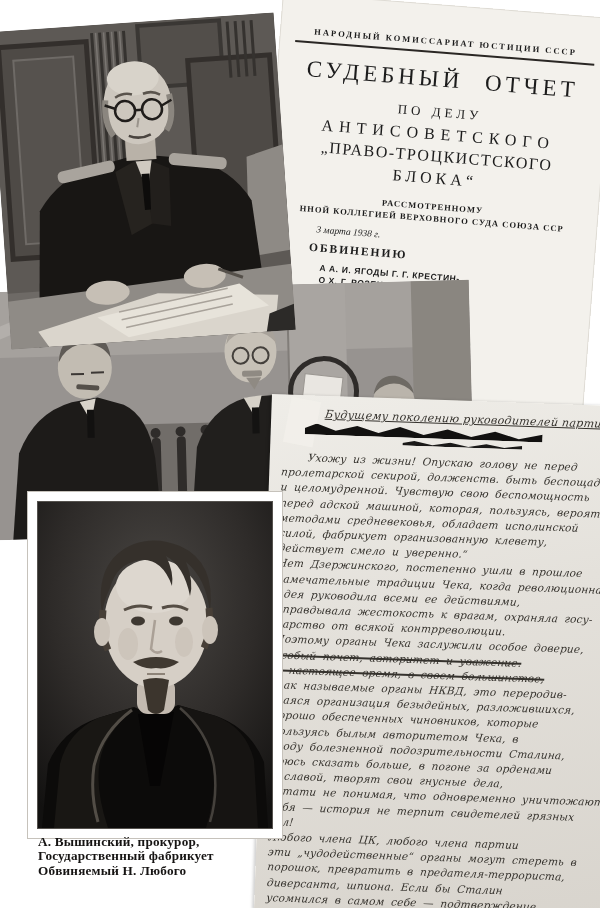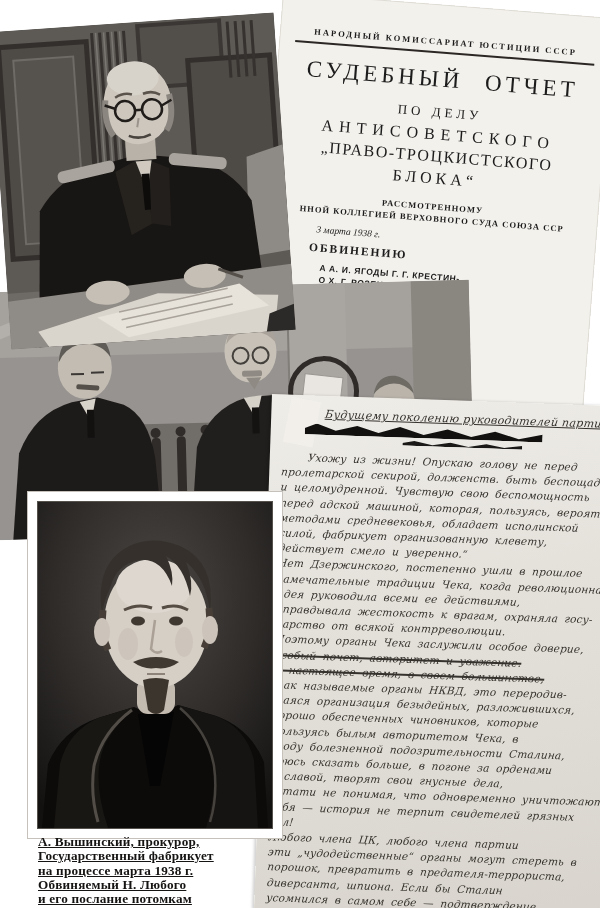--- a/index.html
+++ b/index.html
@@ -58,21 +58,21 @@
       clip-path:polygon(0 45%,5% 0,13% 60%,22% 10%,31% 65%,40% 5%,50% 70%,60% 12%,
       70% 72%,80% 18%,90% 78%,100% 30%,100% 100%,0 100%);}
   .blot2{width:120px;height:5px;background:#1a1918;margin:0 0 8px 120px;
       clip-path:polygon(0 50%,10% 0,25% 70%,40% 10%,55% 80%,70% 15%,85% 75%,100% 25%,100% 100%,0 100%);}
   .hw-body .hw-line{font-size:10.5px;line-height:15.2px;letter-spacing:.2px;word-spacing:3px;
       transform:skewX(-5deg);white-space:nowrap;}
   .hw-body .ind{text-indent:26px;}
   .hw-body .struck{text-decoration:line-through;text-decoration-thickness:2px;}
 
   
-  .caption{position:absolute;left:38px;top:835px;width:252px;z-index:6;color:#161413;text-decoration:underline;}
+  .caption{position:absolute;left:38px;top:835px;width:252px;z-index:6;color:#161413;}
   .caption .cap-line{font-size:13.2px;font-weight:bold;line-height:14.3px;letter-spacing:.2px;}
 </style>
 </head>
 <body>
 
 <div class="stage">
 
   <div class="report">
     <div class="rep-header">НАРОДНЫЙ КОМИССАРИАТ ЮСТИЦИИ СССР</div>
     <div class="rep-title">СУДЕБНЫЙ ОТЧЕТ</div>
@@ -280,18 +280,16 @@
         <path d="M95 160 Q118 150 141 160 Q130 168 118 166 Q106 168 95 160 Z" fill="#403931"></path>
         <path d="M109 172 h18" stroke="#8d8378" stroke-width="2"></path>
         <path d="M105 178 Q118 174 131 178 L126 208 Q118 216 110 208 Z" fill="#3c352d"></path>
       </svg>
     </div>
   </div>
 
   <div class="caption">
       <div class="cap-line">А. Вышинский, прокурор,</div>
       <div class="cap-line">Государственный фабрикует</div>
-      <div class="cap-line">на процессе марта 1938 г.</div>
       <div class="cap-line">Обвиняемый Н. Любого</div>
-      <div class="cap-line">и его послание потомкам</div>
     </div>
 
 </div>
 
 </body></html>

